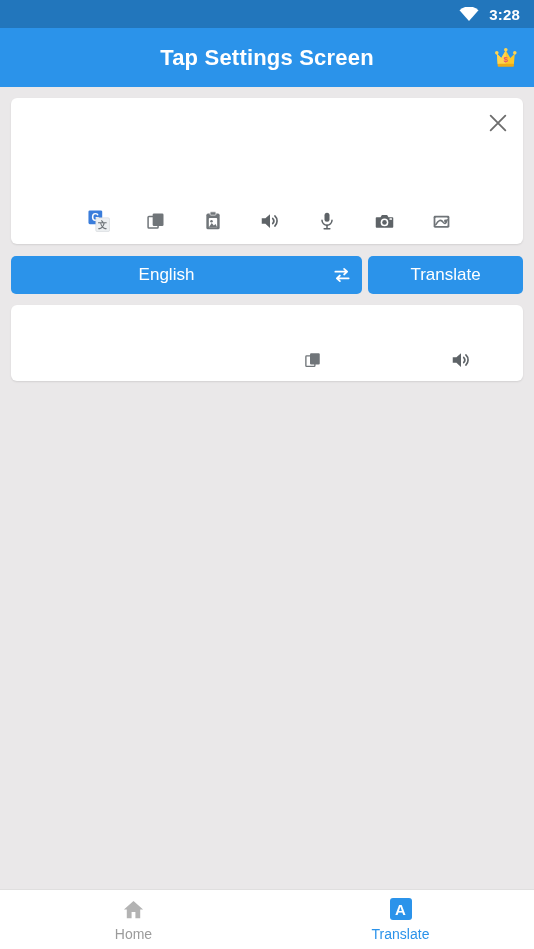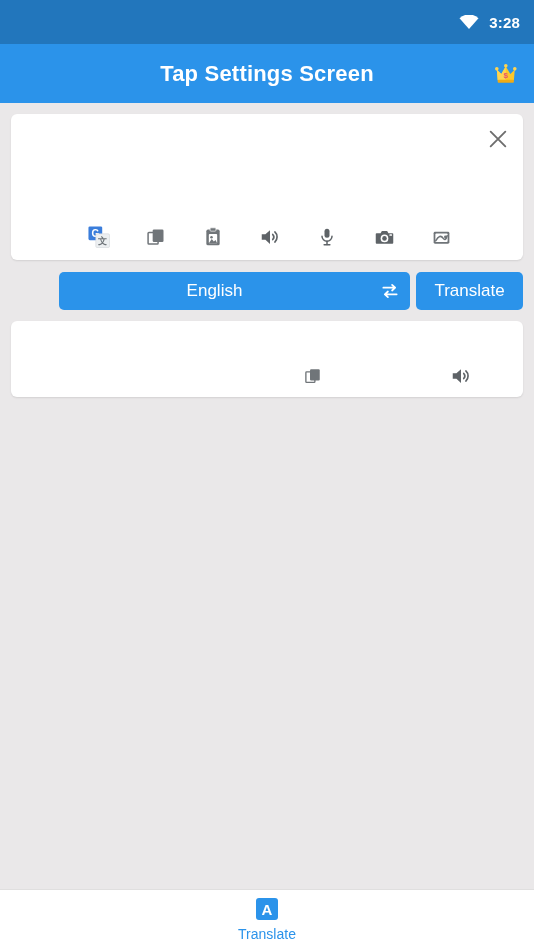--- a/index.html
+++ b/index.html
@@ -11,21 +11,21 @@
   }
 
   body {
     font-family: "Liberation Sans", sans-serif;
     background: #eae8e9;
     position: relative;
   }
 
   
   .status-bar {
-    height: 44px;
+    height: 28px;
     background: #2276bc;
     display: flex;
     align-items: center;
     justify-content: flex-end;
     padding-right: 14px;
     gap: 10px;
   }
   .status-bar .wifi-icon {
     display: block;
     width: 20px;
@@ -140,21 +140,20 @@
     height: 38px;
   }
   .lang-pill {
     flex: 0 0 351px;
     height: 38px;
     background: #2b93ea;
     border-radius: 5px;
     display: flex;
     align-items: center;
     cursor: pointer;
-    margin-left: 48px;
   }
   .lang-source, .lang-target {
     flex: 1;
     text-align: center;
     color: #ffffff;
     font-size: 17px;
     cursor: pointer;
   }
   .swap-button {
     width: 40px;
@@ -390,20 +389,28 @@
         <path d="M15 9.2 A4.2 4.2 0 0 1 15 14.8" stroke="#5e6367" stroke-width="1.8" fill="none" stroke-linecap="round"></path>
         <path d="M17.3 6.5 A7.5 7.5 0 0 1 17.3 17.5" stroke="#5e6367" stroke-width="1.8" fill="none" stroke-linecap="round"></path>
       </svg>
     </div>
 
   </div>
 </div>
 
 <div class="bottom-nav">
 
+  <div class="nav-item">
+    <span class="nav-icon">
+      <svg viewBox="0 0 24 24" width="23" height="23">
+        <path d="M12 3 L22 12 L19 12 L19 21 L14 21 L14 14.5 L10 14.5 L10 21 L5 21 L5 12 L2 12 Z" fill="#b3b3b3"></path>
+      </svg>
+    </span>
+    <span class="nav-label">Home</span>
+  </div>
 
   <div class="nav-item active">
     <span class="nav-icon">
       <span class="translate-badge">A</span>
     </span>
     <span class="nav-label">Translate</span>
   </div>
 
 
 </div>

